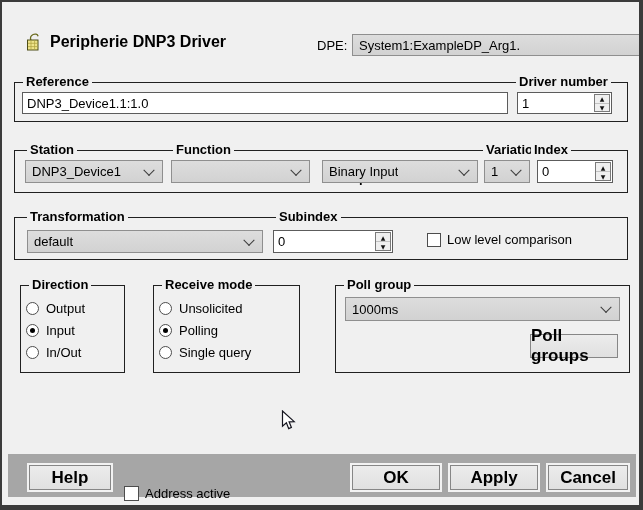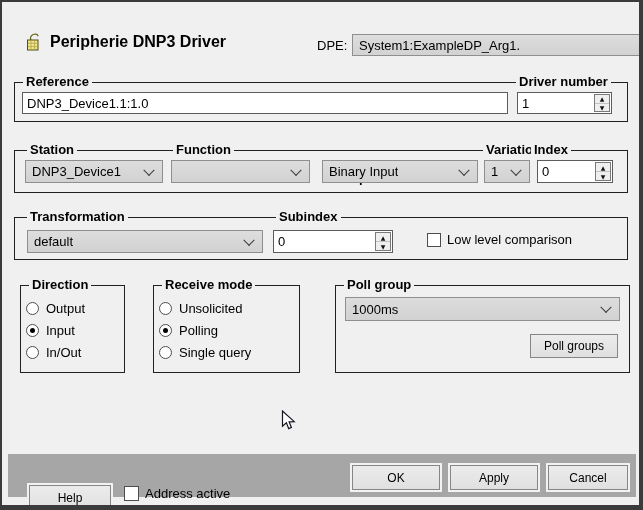--- a/index.html
+++ b/index.html
@@ -44,21 +44,21 @@
     position:relative;box-sizing:border-box;flex:none;}
   .radio.checked::after{content:"";position:absolute;left:3px;top:3px;width:5px;height:5px;
     border-radius:50%;background:#000;}
   .checkbox{width:14px;height:14px;border:1px solid #4d4d4d;background:#fff;
     box-sizing:border-box;flex:none;}
   .check-row{position:absolute;display:flex;align-items:center;gap:6px;cursor:default;}
 
   
   .btn{position:absolute;box-sizing:border-box;background:linear-gradient(#ececec,#e0e0e0);
     border:1px solid #868686;display:flex;align-items:center;justify-content:center;
-    font-size:12px;cursor:default;}
+    font-size:17px;cursor:default;font-weight:bold;}
   .footer-bar{position:absolute;left:8px;top:454px;width:628px;height:43px;background:#a6a6a6;}
   .footer-bar .btn{box-shadow:0 0 0 2px #f2f2f2;}
 
   .title{position:absolute;font-weight:bold;font-size:16px;white-space:nowrap;}
   .lbl{position:absolute;white-space:nowrap;}
   .cursor{position:absolute;left:281px;top:410px;z-index:70;pointer-events:none;}
 </style>
 </head>
 <body>
 
@@ -178,21 +178,21 @@
   <div class="gb" style="left:335px;top:285px;width:295px;height:88px;">
     <span class="gb-label" style="left:8px;">Poll group</span>
   </div>
   <div class="combo" style="left:345px;top:297px;width:275px;height:24px;">
     <span class="val">1000ms</span>
     <span class="chev"></span>
   </div>
   <div class="btn" style="left:530px;top:334px;width:88px;height:24px;">Poll groups</div>
 
   <div class="footer-bar">
-    <div class="btn" style="left:21px;top:11px;width:82px;height:25px;margin-top:20px;">Help</div>
+    <div class="btn" style="left:21px;top:11px;width:82px;height:25px;">Help</div>
     <div class="check-row" style="left:116px;top:15px;margin-top:17px;">
       <span class="checkbox" style="width:15px;height:15px;"></span>
       <span>Address active</span>
     </div>
     <div class="btn" style="left:442px;top:11px;width:88px;height:25px;">Apply</div>
     <div class="btn" style="left:344px;top:11px;width:88px;height:25px;">OK</div>
     <div class="btn" style="left:540px;top:11px;width:80px;height:25px;">Cancel</div>
   </div>
 
   <span class="cursor">

